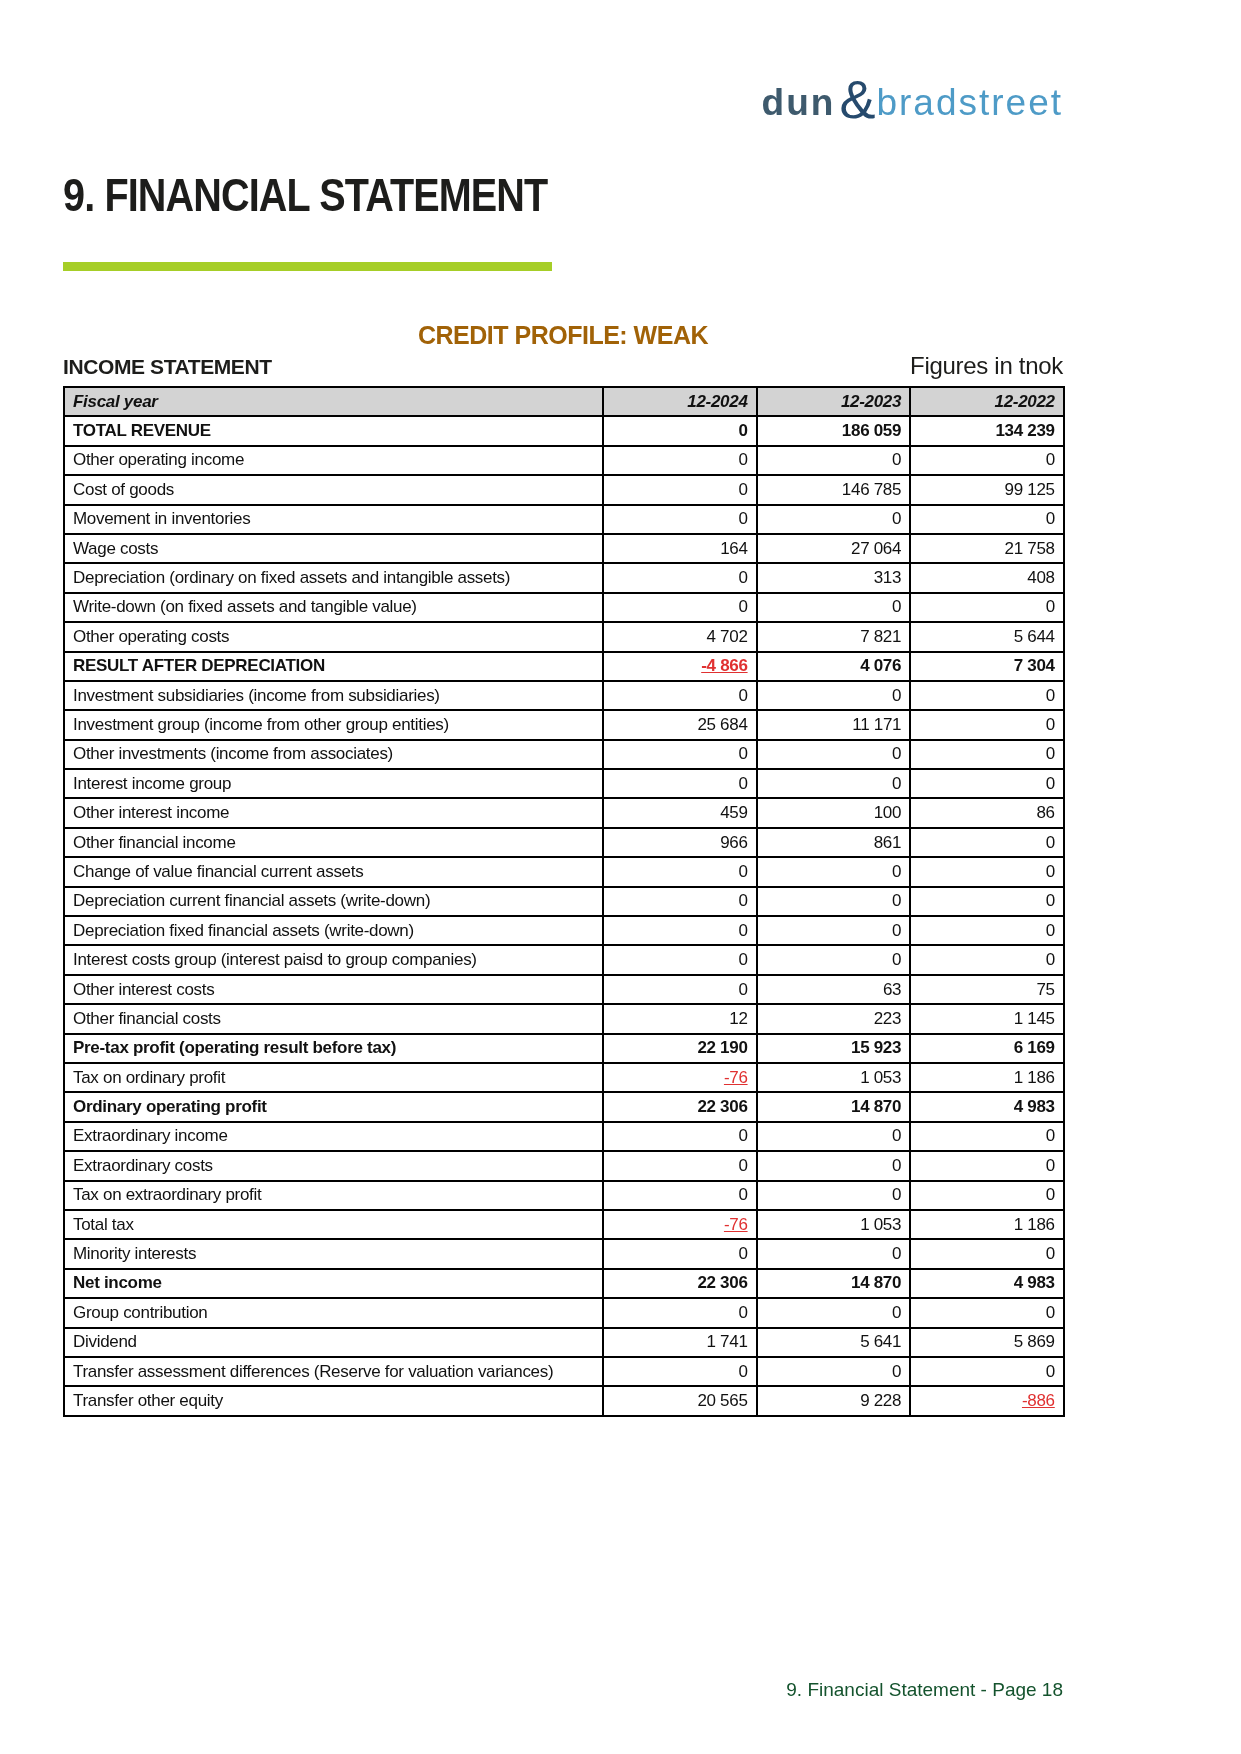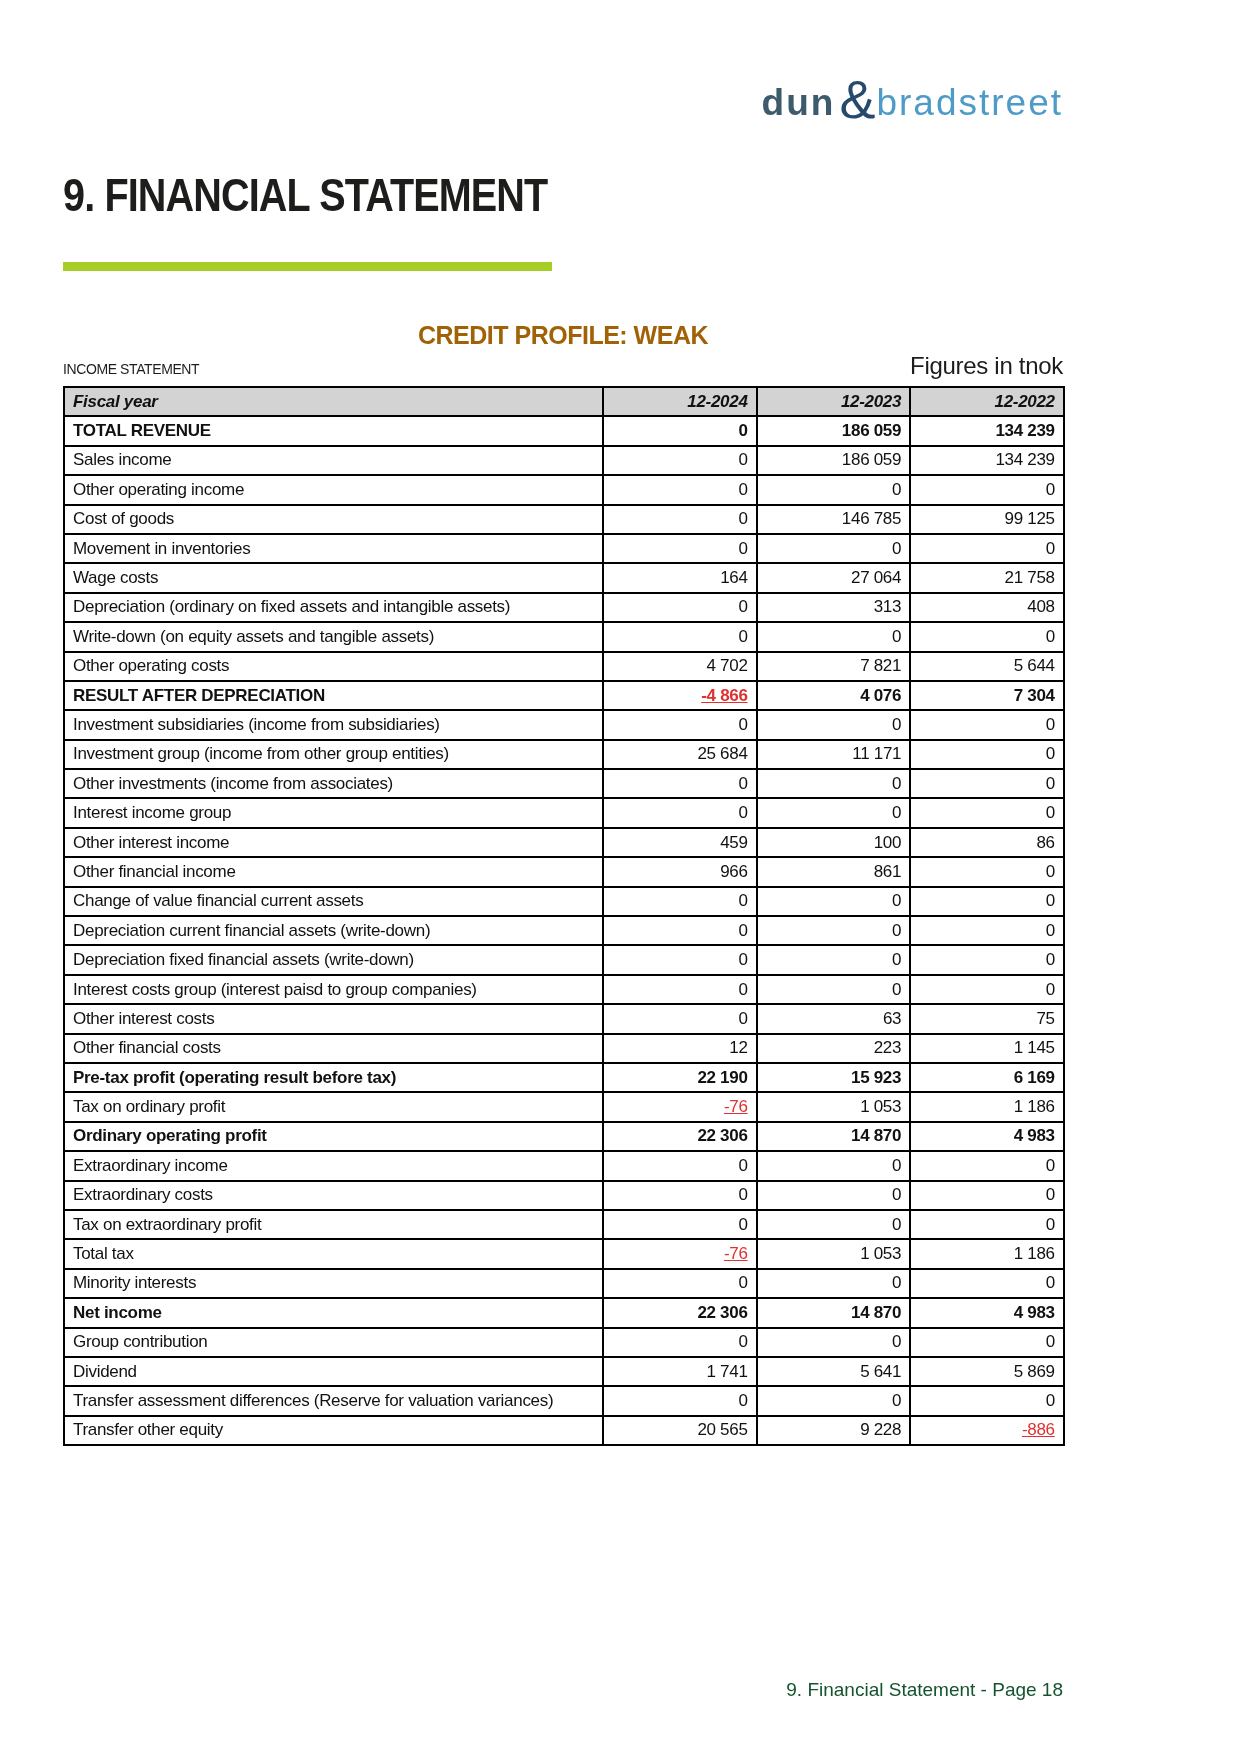--- a/index.html
+++ b/index.html
@@ -53,21 +53,21 @@
   .credit-profile {
     position: absolute; top: 321px; left: 63px; width: 1000px;
     text-align: center;
     font-size: 25px; font-weight: 700; letter-spacing: -0.5px;
     color: #a16207;
   }
   .table-meta {
     position: absolute; top: 352px; left: 63px; width: 1000px;
     display: flex; justify-content: space-between; align-items: baseline;
   }
-  .section-title { font-size: 14px; font-weight: 400; letter-spacing: -0.4px; color: #1d1d1b; }
+  .section-title { font-size: 21px; font-weight: 700; letter-spacing: -0.4px; color: #1d1d1b; }
   .figures-note  { font-size: 24px; font-weight: 400; letter-spacing: -0.3px; color: #1d1d1b; }
 
   
   table.fin {
     position: absolute; left: 63px; top: 386px;
     width: 1000px;
     border-collapse: collapse;
     table-layout: fixed;
   }
   table.fin col.c-label { width: 539px; }
@@ -130,26 +130,20 @@
       </tr>
     </thead>
     <tbody id="fin-rows">
         <tr class="bold">
           <td class="lbl">TOTAL REVENUE</td>
           <td class="num">0</td>
           <td class="num">186 059</td>
           <td class="num">134 239</td>
         </tr>
         <tr>
-          <td class="lbl">Sales income</td>
-          <td class="num">0</td>
-          <td class="num">186 059</td>
-          <td class="num">134 239</td>
-        </tr>
-        <tr>
           <td class="lbl">Other operating income</td>
           <td class="num">0</td>
           <td class="num">0</td>
           <td class="num">0</td>
         </tr>
         <tr>
           <td class="lbl">Cost of goods</td>
           <td class="num">0</td>
           <td class="num">146 785</td>
           <td class="num">99 125</td>
@@ -166,21 +160,21 @@
           <td class="num">27 064</td>
           <td class="num">21 758</td>
         </tr>
         <tr>
           <td class="lbl">Depreciation (ordinary on fixed assets and intangible assets)</td>
           <td class="num">0</td>
           <td class="num">313</td>
           <td class="num">408</td>
         </tr>
         <tr>
-          <td class="lbl">Write-down (on equity assets and tangible assets)</td>
+          <td class="lbl">Write-down (on fixed assets and tangible value)</td>
           <td class="num">0</td>
           <td class="num">0</td>
           <td class="num">0</td>
         </tr>
         <tr>
           <td class="lbl">Other operating costs</td>
           <td class="num">4 702</td>
           <td class="num">7 821</td>
           <td class="num">5 644</td>
         </tr>

